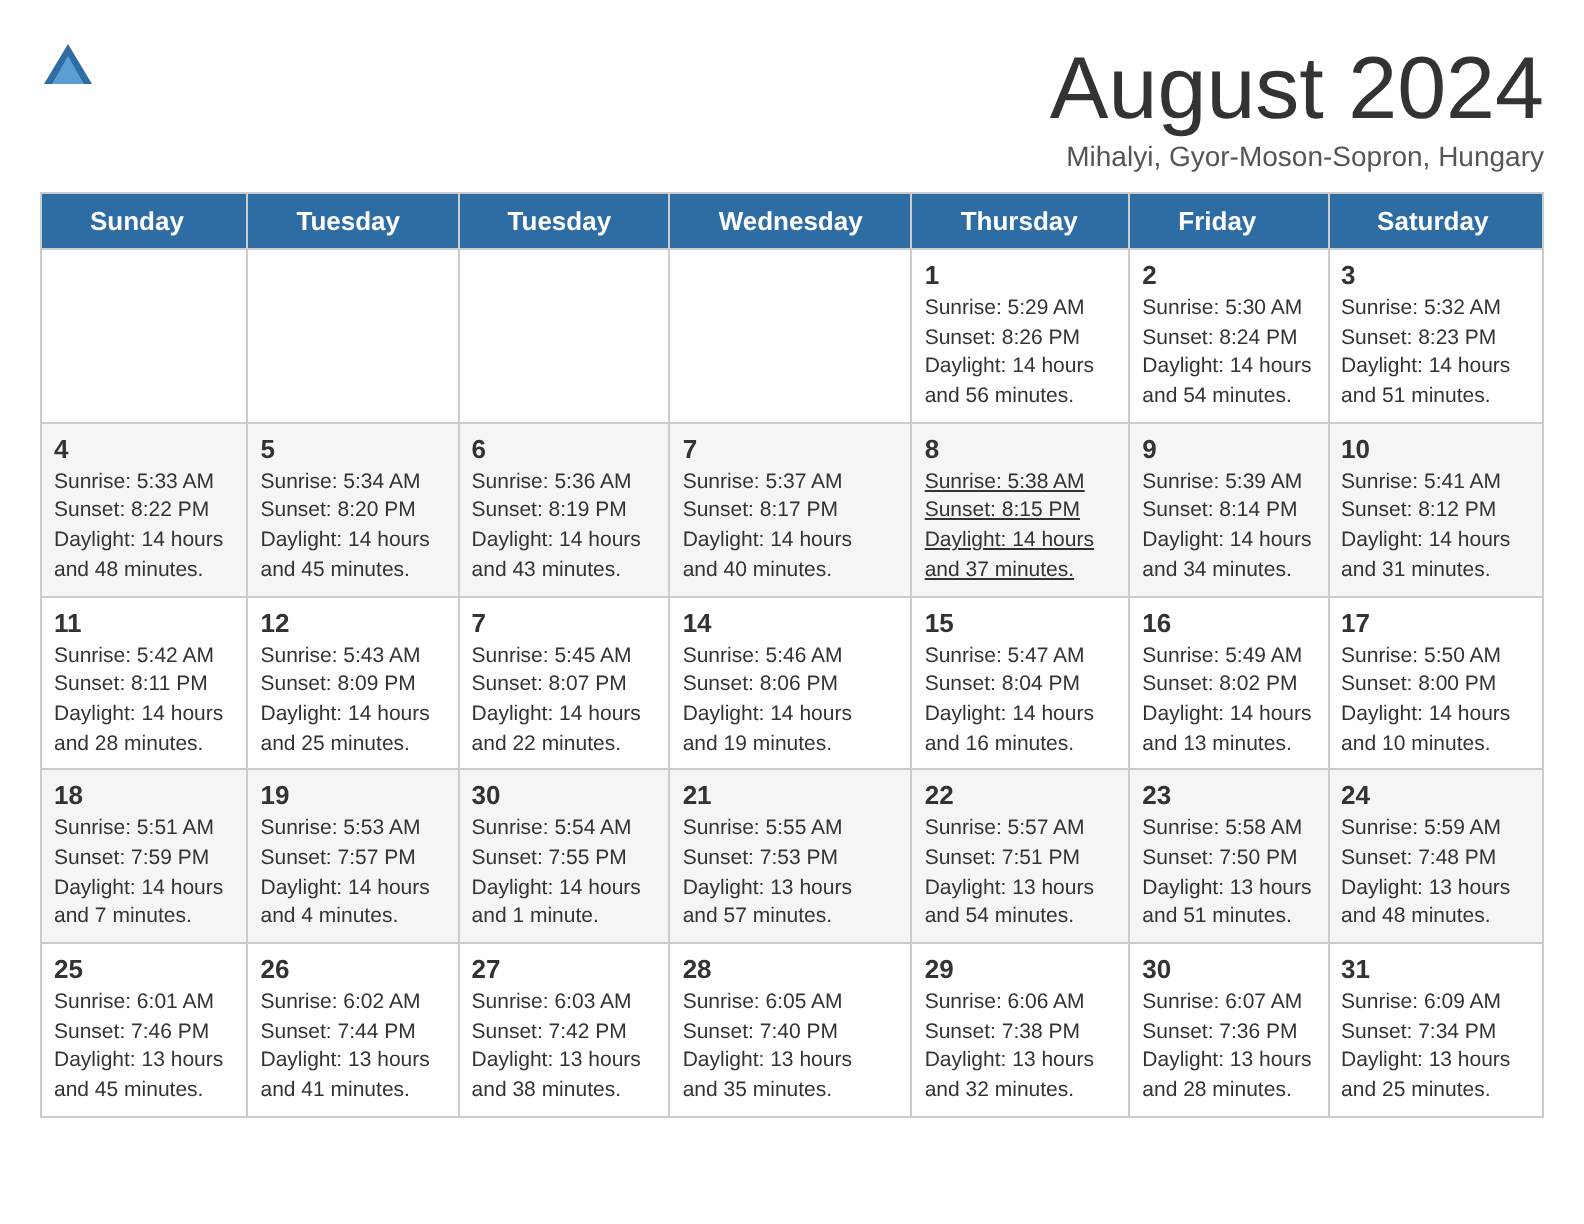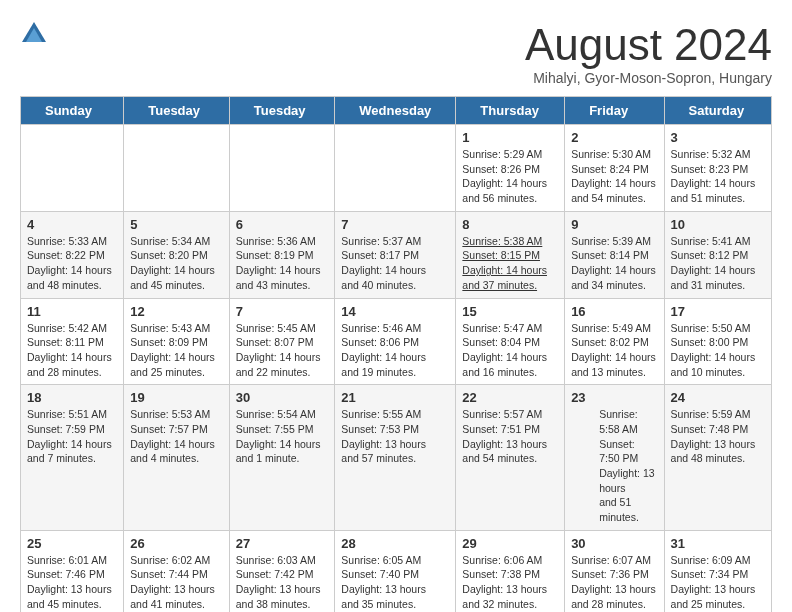--- a/index.html
+++ b/index.html
@@ -283,21 +283,21 @@
         </td>
         <td>
           <span class="day-num">22</span>
           <div class="day-info" style="white-space: pre-line;">Sunrise: 5:57 AM
 Sunset: 7:51 PM
 Daylight: 13 hours
 and 54 minutes.</div>
         </td>
         <td>
           <span class="day-num">23</span>
-          <div class="day-info" style="white-space: pre-line; margin-left: 28px;">Sunrise: 5:58 AM
+          <div class="day-info" style="white-space: pre-line;">Sunrise: 5:58 AM
 Sunset: 7:50 PM
 Daylight: 13 hours
 and 51 minutes.</div>
         </td>
         <td>
           <span class="day-num">24</span>
           <div class="day-info" style="white-space: pre-line;">Sunrise: 5:59 AM
 Sunset: 7:48 PM
 Daylight: 13 hours
 and 48 minutes.</div>

